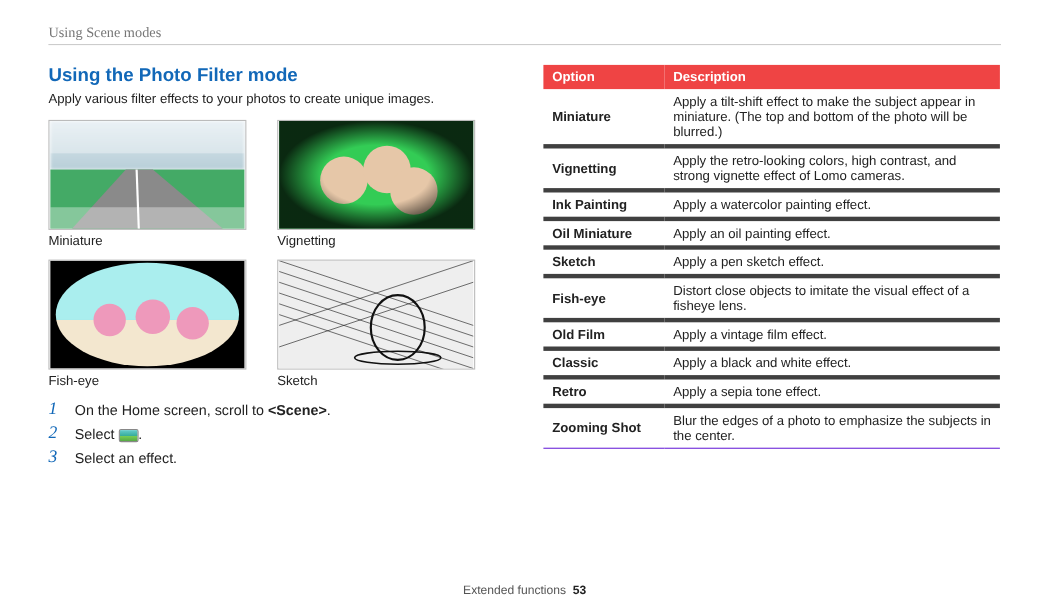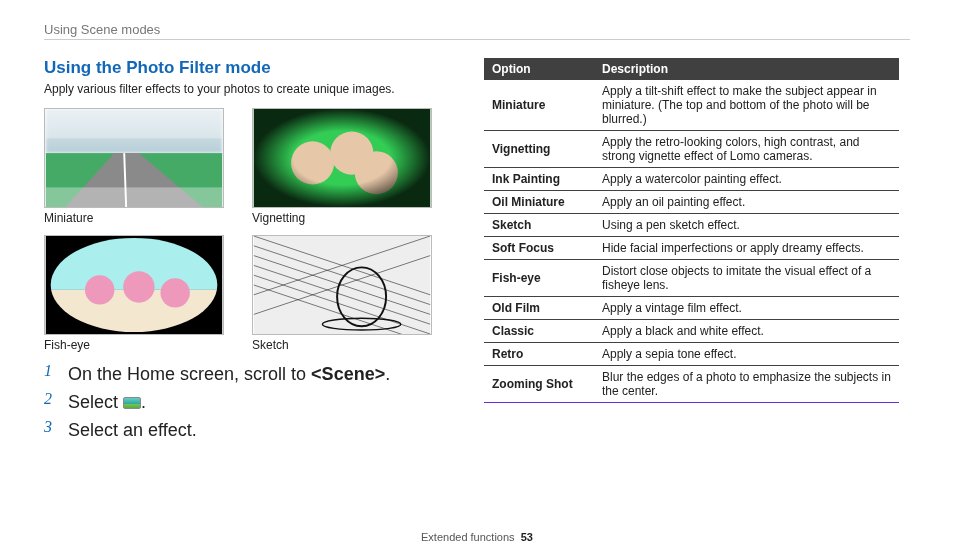--- a/index.html
+++ b/index.html
@@ -9,29 +9,30 @@
     background: #fff;
     font-family: "Segoe UI", Arial, sans-serif;
     color: #222;
     position: relative;
     padding: 22px 44px 0 44px;
   }
   .section-header {
     color: #777;
     font-size: 13px;
     margin-bottom: 2px;
+    font-family: Liberation Serif, serif;
   }
   .divider {
     border: none;
     border-top: 1px solid #ccc;
     margin-bottom: 18px;
   }
   .columns {
     display: flex;
-    gap: 20px;
+    gap: 30px;
   }
   .left-col { width: 420px; }
   .right-col { width: 415px; }
   .title {
     color: #1268b8;
     font-weight: 600;
     font-size: 17px;
     margin-bottom: 4px;
   }
   .intro {
@@ -54,21 +55,21 @@
     border: 1px solid #bbb;
     display: block;
   }
   ol.steps {
     list-style: none;
     counter-reset: step;
     margin-top: 12px;
   }
   ol.steps li {
     counter-increment: step;
-    font-size: 18px;
+    font-size: 13px;
     margin: 7px 0;
     padding-left: 24px;
     position: relative;
   }
   ol.steps li::before {
     content: counter(step);
     position: absolute;
     left: 0; top: -2px;
     font-style: italic;
     font-family: Georgia, serif;
@@ -83,30 +84,30 @@
     border: 1px solid #888;
     border-radius: 2px;
     vertical-align: middle;
   }
   table.filter-table {
     width: 100%;
     border-collapse: collapse;
     font-size: 12px;
   }
   table.filter-table th {
-    background: #404040;
+    background: #ef4444;
     color: #fff;
     font-weight: 600;
     text-align: left;
     padding: 4px 8px;
   }
   table.filter-table td {
     padding: 4px 8px;
     vertical-align: middle;
-    border-bottom: 1px solid #404040;
+    border-bottom: 4px solid #404040;
   }
   table.filter-table td.opt {
     font-weight: 600;
     width: 110px;
     border-right: none;
   }
   table.filter-table tbody tr:last-child td { border-bottom: 1px solid #6d28d9; }
   .page-footer {
     position: absolute;
     bottom: 14px;
@@ -234,25 +235,21 @@
           <tr>
             <td class="opt">Ink Painting</td>
             <td>Apply a watercolor painting effect.</td>
           </tr>
           <tr>
             <td class="opt">Oil Miniature</td>
             <td>Apply an oil painting effect.</td>
           </tr>
           <tr>
             <td class="opt">Sketch</td>
-            <td>Using a pen sketch effect.</td>
-          </tr>
-          <tr>
-            <td class="opt">Soft Focus</td>
-            <td>Hide facial imperfections or apply dreamy effects.</td>
+            <td>Apply a pen sketch effect.</td>
           </tr>
           <tr>
             <td class="opt">Fish-eye</td>
             <td>Distort close objects to imitate the visual effect of a fisheye lens.</td>
           </tr>
           <tr>
             <td class="opt">Old Film</td>
             <td>Apply a vintage film effect.</td>
           </tr>
           <tr>

